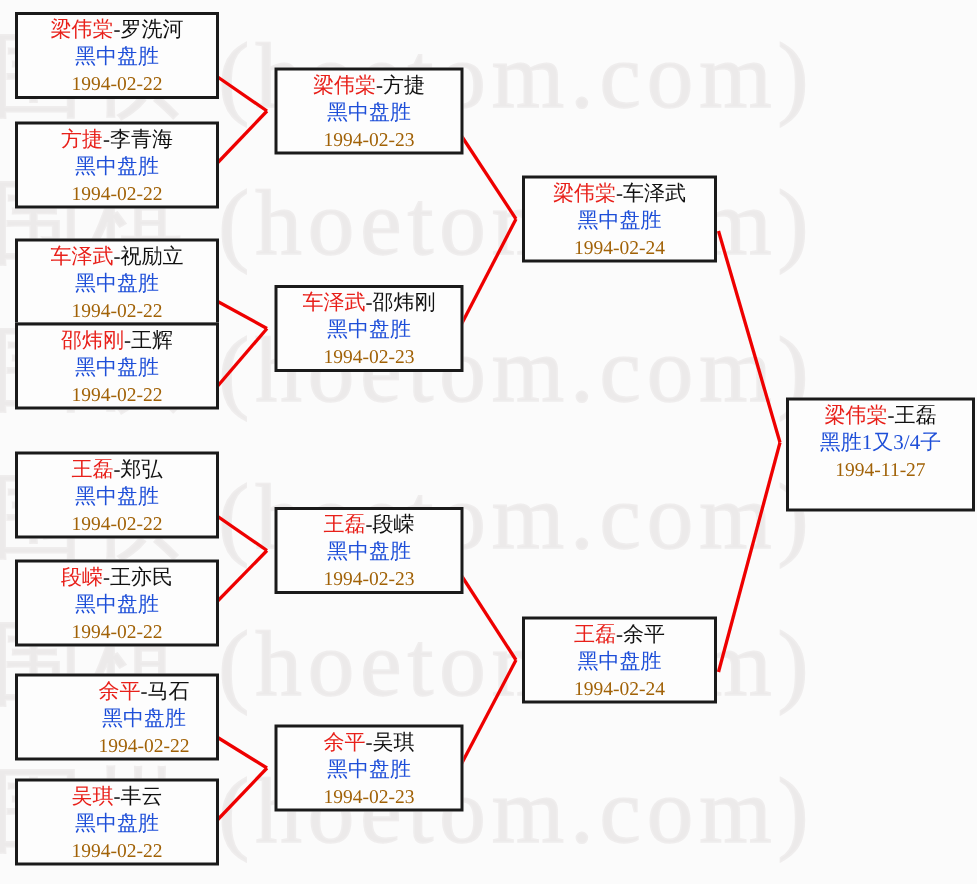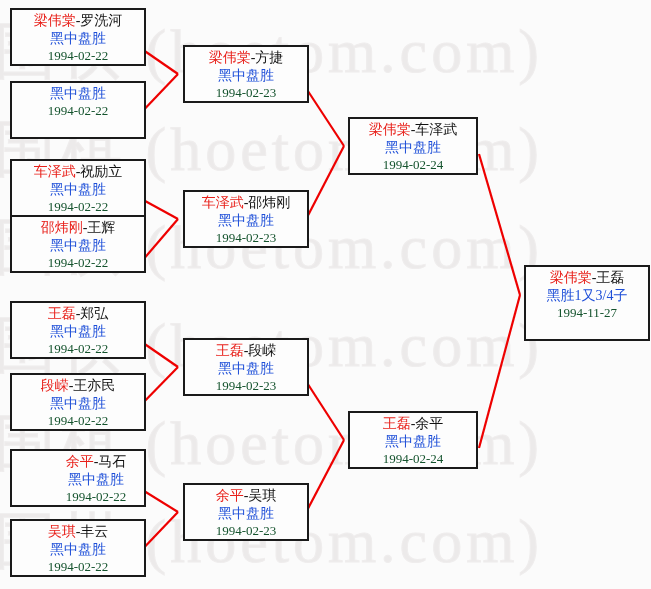--- a/index.html
+++ b/index.html
@@ -64,21 +64,21 @@
   .match .players .sep {
     color: #111111;
   }
   .match .result {
     font-size: 14px;
     color: #1d4ed8;
     white-space: nowrap;
   }
   .match .date {
     font-size: 13px;
-    color: #14532d;
+    color: #a16207;
     font-family: "Liberation Serif", "DejaVu Serif", serif;
     white-space: nowrap;
     letter-spacing: 0px;
   }
   
   .r1 { width: 136px; height: 58px; }
   .r2 { width: 126px; height: 58px; }
   .r3 { width: 130px; height: 58px; }
   .r4 { width: 126px; height: 76px; }
 </style>
@@ -113,20 +113,21 @@
       <polyline points="479,448 520,295" fill="none" stroke="#ee0000" stroke-width="2.2"></polyline>
     </svg>
 
   <div id="matches">
       <div class="match r1" style="left: 10px; top: 8px; border-color: rgb(26, 26, 26);">
         <div class="players"><span class="winner" style="color: rgb(232, 32, 26);">梁伟棠</span><span class="sep">-</span><span class="loser">罗洗河</span></div>
         <div class="result">黑中盘胜</div>
         <div class="date">1994-02-22</div>
       </div>
       <div class="match r1" style="left: 10px; top: 81px; border-color: rgb(26, 26, 26);">
+        <div class="players"><span class="winner" style="color: rgb(232, 32, 26);">方捷</span><span class="sep">-</span><span class="loser">李青海</span></div>
         <div class="result">黑中盘胜</div>
         <div class="date">1994-02-22</div>
       </div>
       <div class="match r1" style="left: 10px; top: 159px; border-color: rgb(26, 26, 26);">
         <div class="players"><span class="winner" style="color: rgb(232, 32, 26);">车泽武</span><span class="sep">-</span><span class="loser">祝励立</span></div>
         <div class="result">黑中盘胜</div>
         <div class="date">1994-02-22</div>
       </div>
       <div class="match r1" style="left: 10px; top: 215px; border-color: rgb(26, 26, 26);">
         <div class="players"><span class="winner" style="color: rgb(232, 32, 26);">邵炜刚</span><span class="sep">-</span><span class="loser">王辉</span></div>

